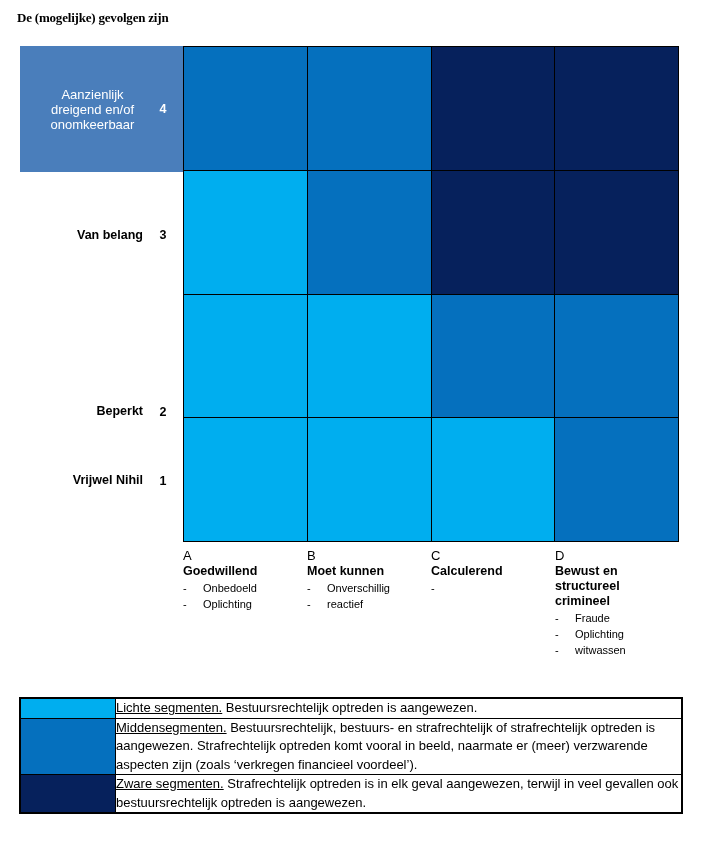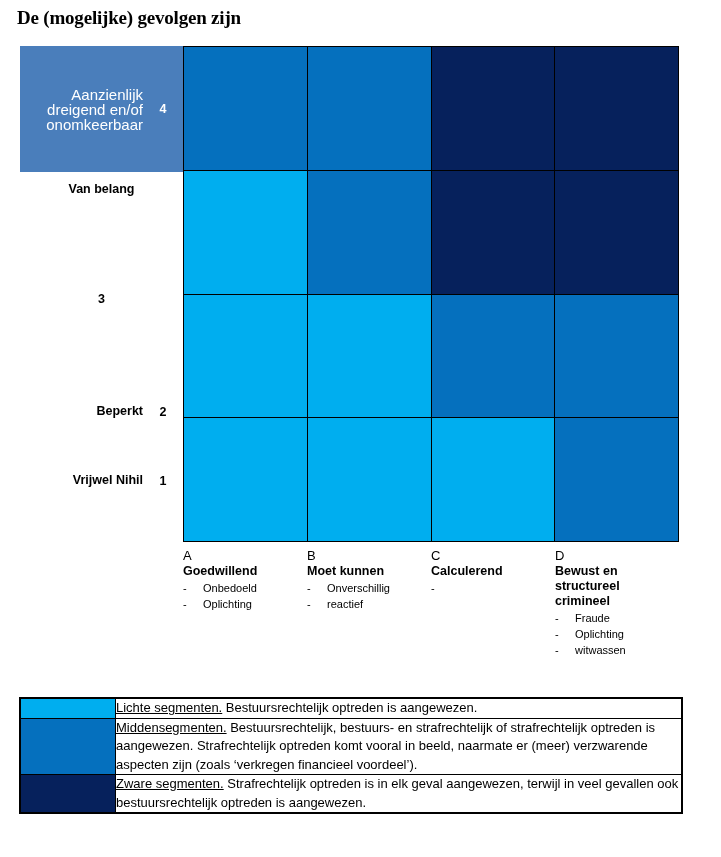--- a/index.html
+++ b/index.html
@@ -16,21 +16,21 @@
     overflow: hidden;
   }
 
   
   #page-title {
     position: absolute;
     left: 17px;
     top: 6px;
     font-family: "Liberation Serif", serif;
     font-weight: bold;
-    font-size: 19px;
+    font-size: 13px;
     line-height: 24px;
     letter-spacing: -0.2px;
     color: #000000;
     white-space: nowrap;
   }
 
   
   #matrix {
     position: absolute;
     left: 20px;
@@ -70,23 +70,23 @@
     font-size: 12.5px;
     font-weight: bold;
   }
   
   .row-label.highlight {
     background: #4a7ebb;
   }
   .row-label.highlight .rl-text {
     color: #ffffff;
     font-weight: normal;
-    text-align: right;
+    text-align: center;
     padding-left: 22px;
-    font-size: 15px;
+    font-size: 13px;
     line-height: 15px;
   }
   .row-label.highlight .rl-num {
     color: #ffffff;
     font-weight: bold;
   }
 
   
   .grid {
     position: absolute;
@@ -188,21 +188,21 @@
 <body>
 
 <div id="page-title">De (mogelijke) gevolgen zijn</div>
 
 <div id="matrix">
   <div class="row-labels" id="row-labels">
       <div class="row-label highlight" style="top: 0px; height: 126px;">
         <div class="rl-text" style="white-space: normal; max-width: 105px;">Aanzienlijk dreigend en/of onomkeerbaar</div>
         <div class="rl-num">4</div>
       </div>
-      <div class="row-label" style="top: 136px; height: 124px; flex-direction: column;">
+      <div class="row-label" style="top: 127px; height: 124px;">
         <div class="rl-text">Van belang</div>
         <div class="rl-num">3</div>
       </div>
       <div class="row-label" style="top: 250px; height: 123px; align-items: flex-end;">
         <div class="rl-text">Beperkt</div>
         <div class="rl-num">2</div>
       </div>
       <div class="row-label" style="top: 373px; height: 123px;">
         <div class="rl-text">Vrijwel Nihil</div>
         <div class="rl-num">1</div>

